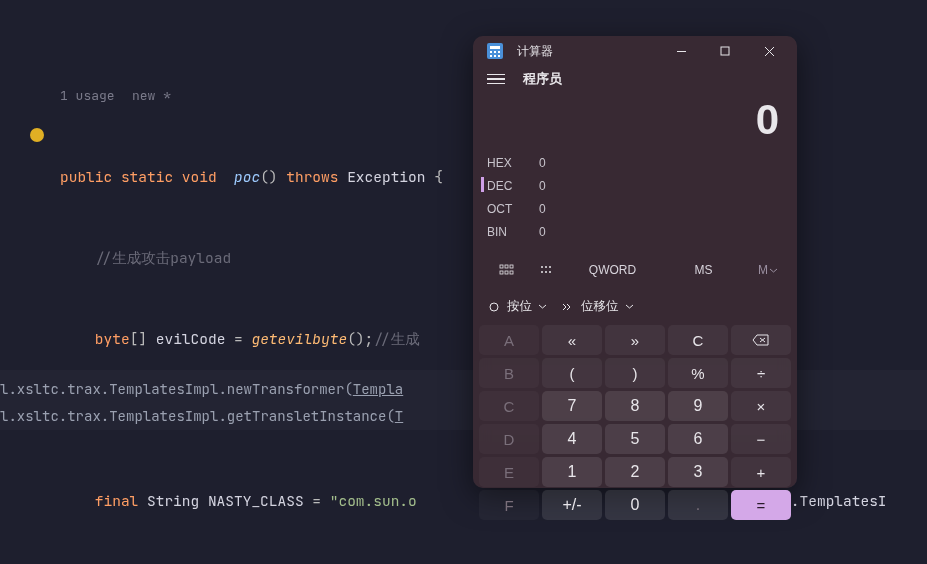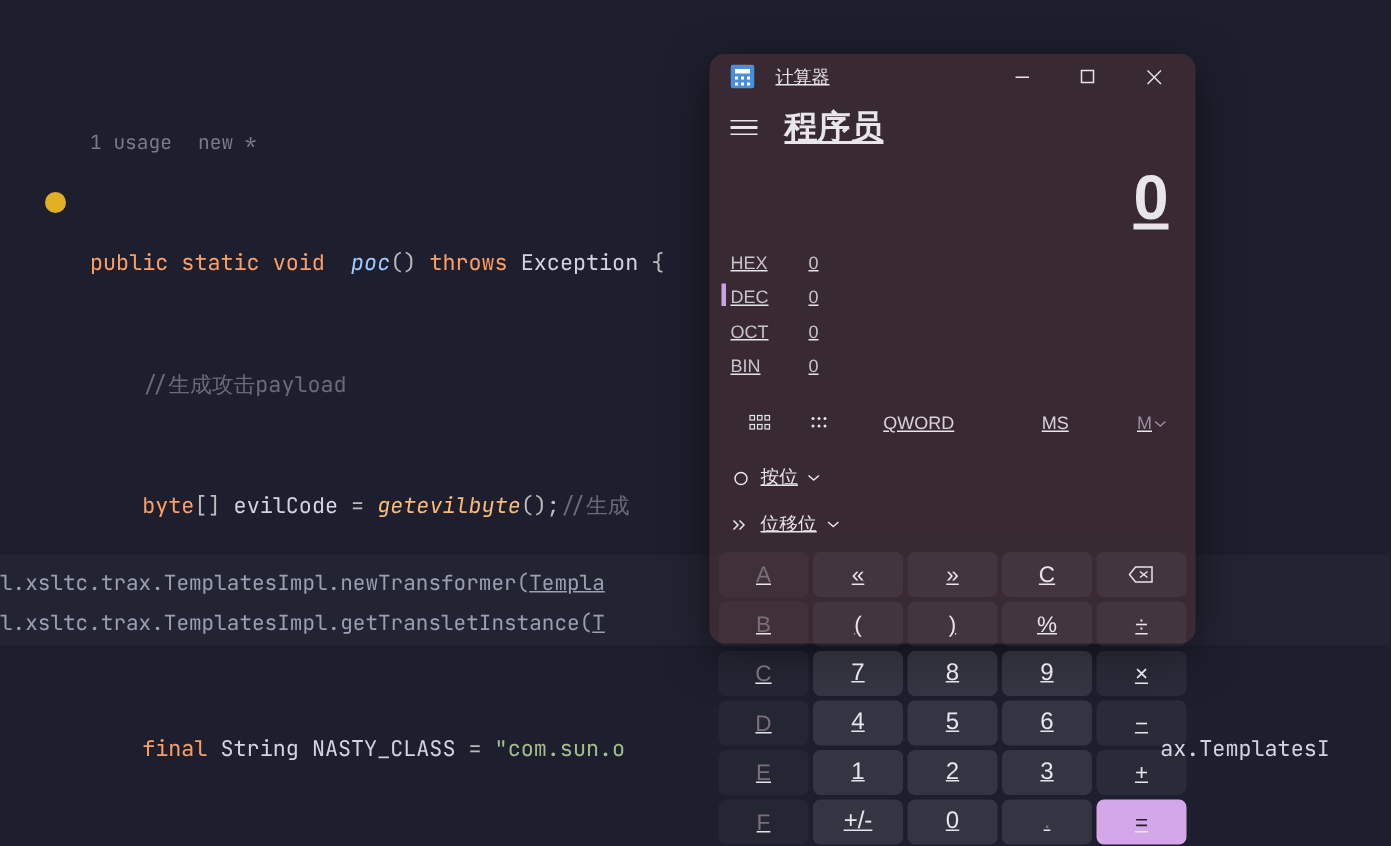--- a/index.html
+++ b/index.html
@@ -38,43 +38,42 @@
   font-family:'JetBrains Mono','Consolas',monospace;
   font-size:14px; line-height:27px;
   padding:6px 0 0 0;
   color:#9aa0b0;
 }
 .bottom-panel .line { white-space:pre; }
 .link { color:#9aa0b0; text-decoration:underline; }
 .calc {
   position:absolute;
   left:473px; top:36px;
-  width:324px; height:393px;
+  width:324px; height:452px;
   background:rgba(58,42,52,0.94);
   border-radius:10px;
   backdrop-filter:blur(10px);
   box-shadow:0 8px 30px rgba(0,0,0,0.5);
   display:flex; flex-direction:column;
   color:#e8e6ea;
   font-family:'Segoe UI','Microsoft YaHei',sans-serif;
-  text-decoration:underline;
 }
 .titlebar {
   display:flex; align-items:center; height:36px;
   padding:0 6px 0 14px;
 }
 .titlebar .appicon { width:16px; height:16px; margin-right:14px; }
 .titlebar .title { font-size:12px; flex:1; }
 .win-btn { width:44px; height:30px; display:flex; align-items:center; justify-content:center; }
 .header-row {
   display:flex; align-items:center; padding:4px 14px 8px 14px; gap:18px;
 }
 .burger { width:18px; display:flex; flex-direction:column; gap:3px; }
 .burger span { height:1.5px; background:#e8e6ea; }
-.mode-title { font-size:22px; font-weight:600; }
+.mode-title { font-size:13px; font-weight:600; }
 .display {
   text-align:right; padding:0 18px 8px 0;
   font-size:42px; font-weight:600;
 }
 .radix-rows { padding:0 14px 6px 14px; position:relative; }
 .radix-row { display:flex; gap:20px; font-size:12px; line-height:23px; color:#c8c4cc; }
 .radix-row .label { width:32px; }
 .radix-indicator {
   position:absolute; left:8px; top:25px; width:3px; height:15px;
   background:#cfa0e8;
@@ -85,21 +84,20 @@
 .tool-item {
   display:flex; align-items:center; justify-content:center;
   height:32px; font-size:12px; color:#d8d4dc;
 }
 .tool-icon { width:40px; }
 .tool-text { flex:1; text-align:center; }
 .tool-text.dim { color:#9a8fa0; }
 .func-row {
   display:flex; gap:14px; padding:6px 14px 6px 14px;
   font-size:12.5px;
-  flex-direction:column;
 }
 .func-item { display:flex; align-items:center; gap:6px; }
 .keypad {
   flex:1;
   display:grid;
   grid-template-columns:60px repeat(5,1fr);
   gap:3px;
   padding:4px 6px 6px 6px;
 }
 .key {

